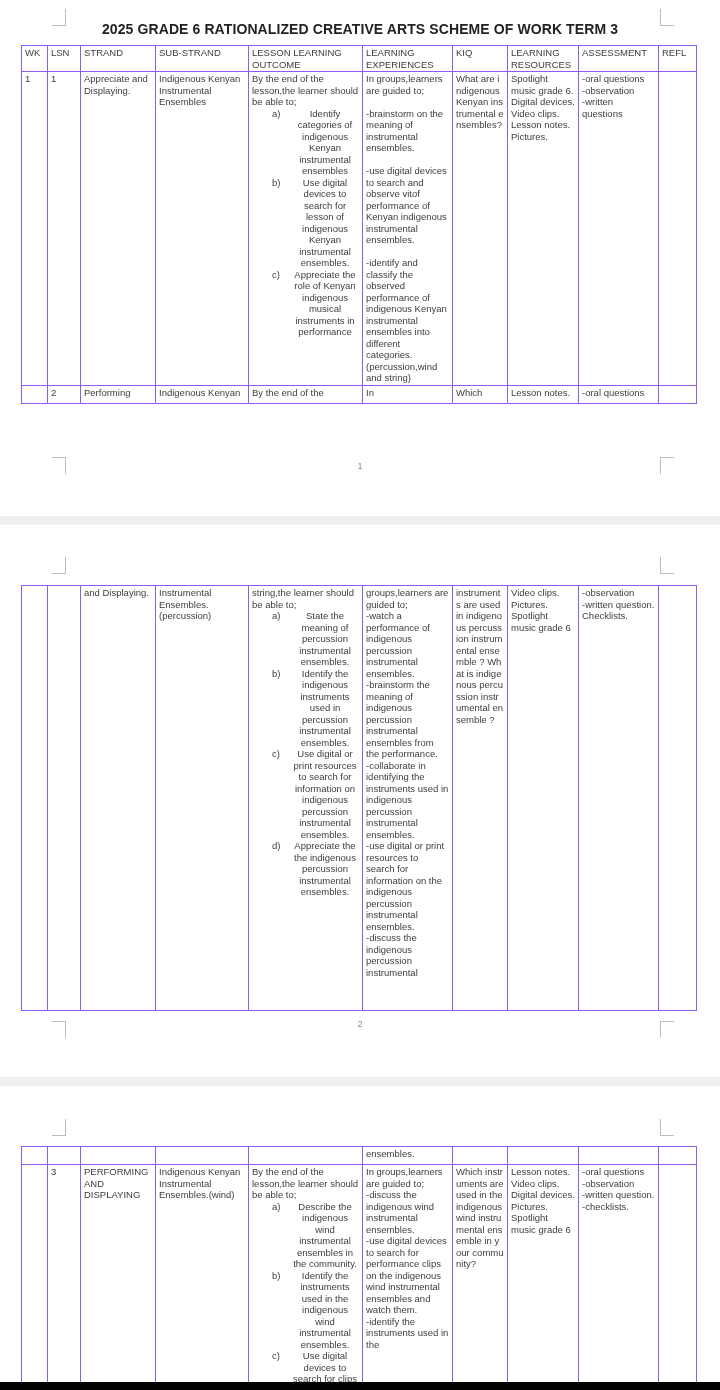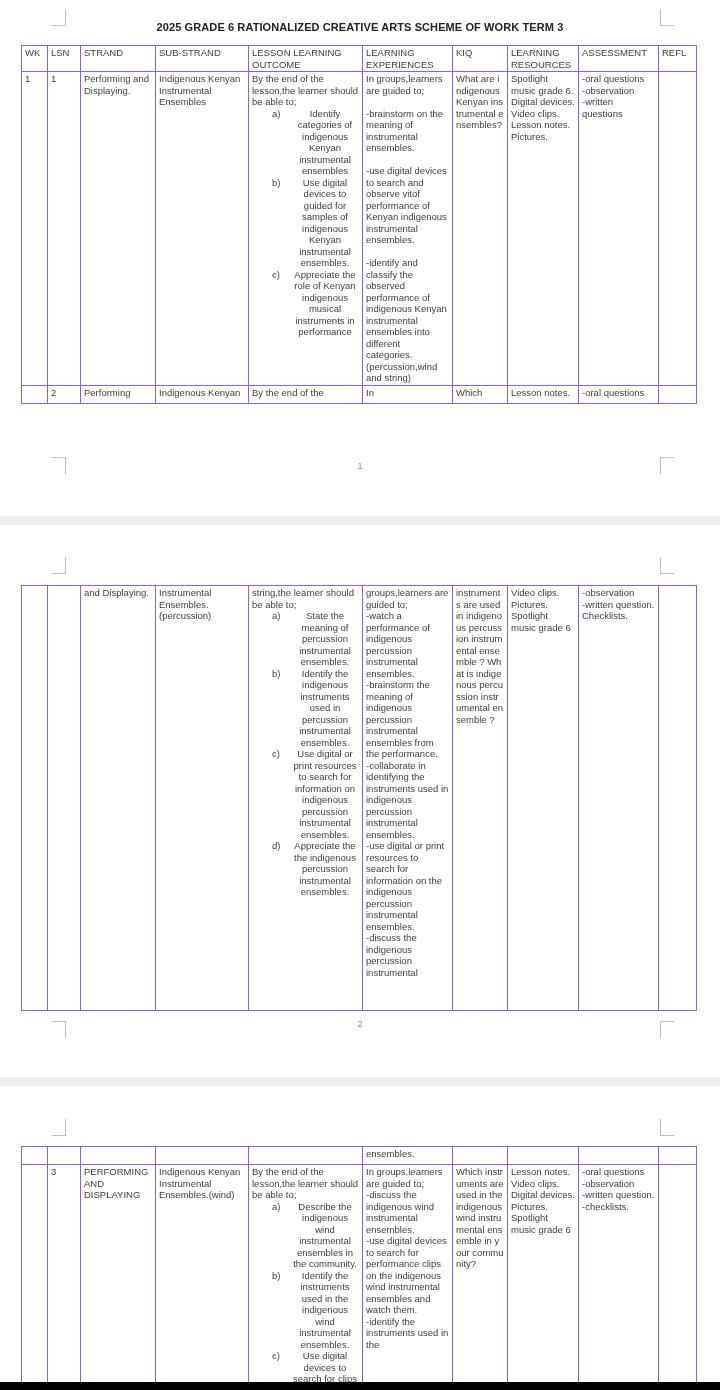--- a/index.html
+++ b/index.html
@@ -17,21 +17,21 @@
 
   
   .mark{position:absolute;width:13px;height:16px;}
   .mark.tl{border-right:1px solid #bdbdbd;border-bottom:1px solid #bdbdbd;}
   .mark.tr{border-left:1px solid #bdbdbd;border-bottom:1px solid #bdbdbd;}
   .mark.bl{border-right:1px solid #bdbdbd;border-top:1px solid #bdbdbd;}
   .mark.br{border-left:1px solid #bdbdbd;border-top:1px solid #bdbdbd;}
 
   .doc-title{
     position:absolute;top:21px;left:0;width:720px;text-align:center;
-    font-size:11px;font-weight:bold;color:#222;letter-spacing:0.1px;
+    font-size:14px;font-weight:bold;color:#222;letter-spacing:0.1px;
   }
 
   table.sow{
     position:absolute;left:21px;border-collapse:collapse;table-layout:fixed;
     width:675px;font-size:9.5px;line-height:11.5px;
   }
   #page-1 table.sow{top:45px;}
   #page-2 table.sow{top:60px;}
   #page-3 table.sow{top:60px;}
   table.sow td,table.sow th{
@@ -95,32 +95,32 @@
       <th>LESSON LEARNING OUTCOME</th>
       <th>LEARNING EXPERIENCES</th>
       <th>KIQ</th>
       <th>LEARNING RESOURCES</th>
       <th>ASSESSMENT</th>
       <th>REFL</th>
     </tr>
     <tr>
       <td>1</td>
       <td>1</td>
-      <td>Performing and Displaying.</td>
+      <td>Appreciate and Displaying.</td>
       <td>Indigenous Kenyan Instrumental Ensembles</td>
       <td>
         <div class="ln">By the end of the lesson,the learner should be able to;</div>
         <div>
               <div class="oitem">
                 <span class="oletter">a)</span>
                 <span class="otext">Identify categories of indigenous Kenyan instrumental ensembles</span>
               </div>
               <div class="oitem">
                 <span class="oletter">b)</span>
-                <span class="otext">Use digital devices to guided for samples of indigenous Kenyan instrumental ensembles.</span>
+                <span class="otext">Use digital devices to search for lesson of indigenous Kenyan instrumental ensembles.</span>
               </div>
               <div class="oitem">
                 <span class="oletter">c)</span>
                 <span class="otext">Appreciate the role of Kenyan indigenous musical instruments in performance</span>
               </div>
             </div>
       </td>
       <td>
             <div class="ln">In groups,learners are guided to;</div>
             <div class="ln"></div>

